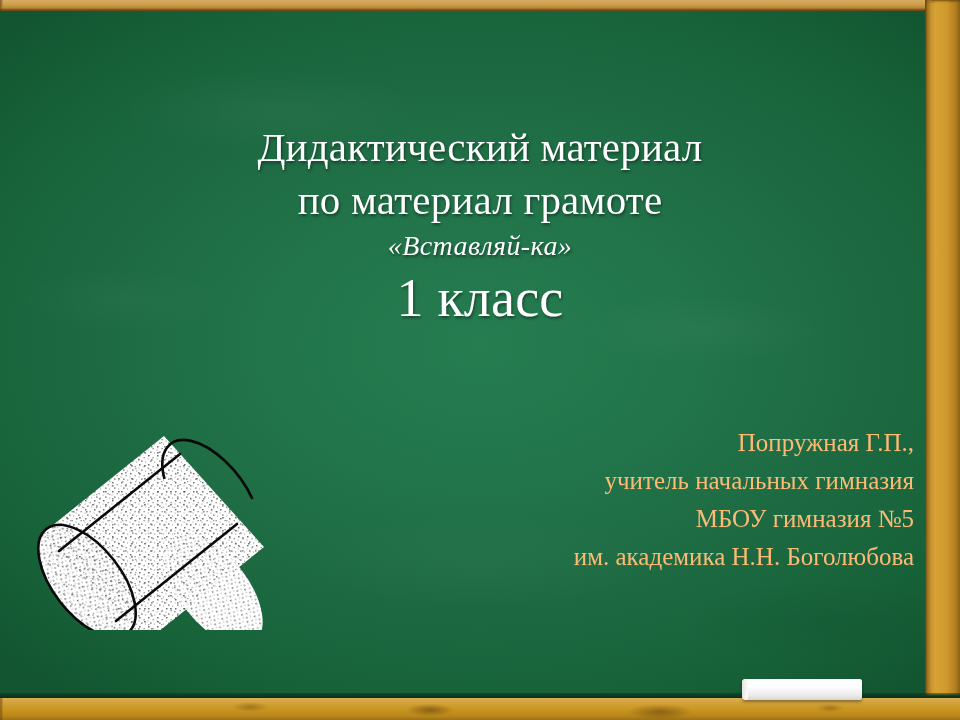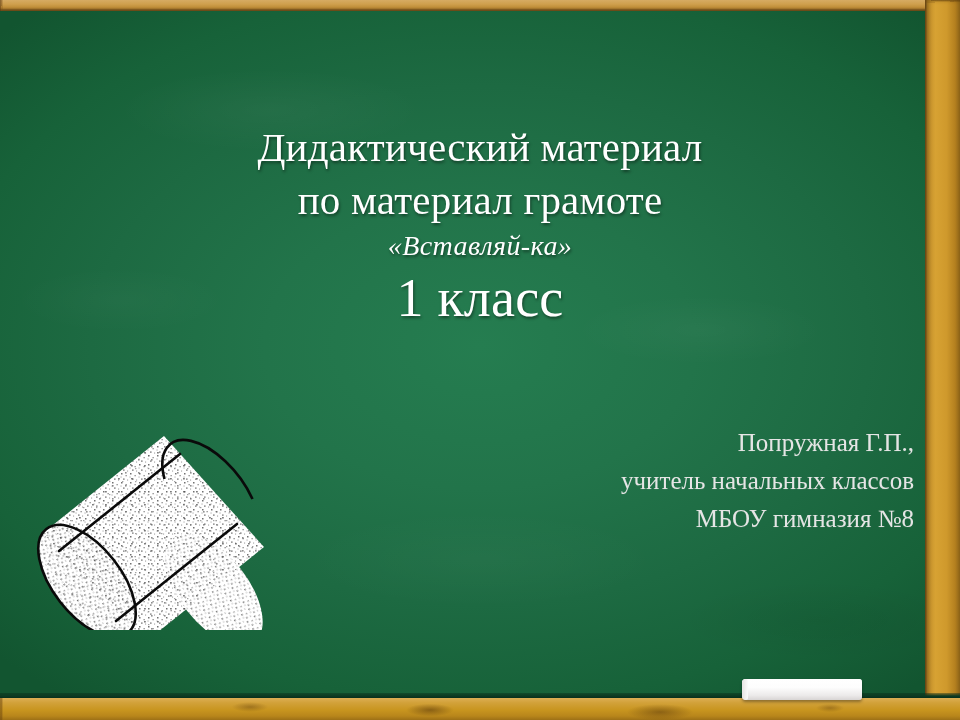--- a/index.html
+++ b/index.html
@@ -167,21 +167,21 @@
     margin-bottom: 0;
   }
 
   
   .credits-block {
     position: absolute;
     right: 46px;
     top: 424px;
     width: 520px;
     text-align: right;
-    color: #e5e5e5;
+    color: #fdba74;
     text-shadow: 0 1px 1px rgba(255,255,255,0.06);
   }
   .credit-line {
     font-size: 25px;
     line-height: 38px;
     white-space: nowrap;
   }
 
   
   .cylinder-figure {
@@ -281,17 +281,18 @@
 
   <div class="title-block">
     <div class="title-line">Дидактический материал</div>
     <div class="title-line">по материал грамоте</div>
     <div class="title-line italic">«Вставляй-ка»</div>
     <div class="title-line grade">1 класс</div>
   </div>
 
   <div class="credits-block">
     <div class="credit-line">Попружная Г.П.,</div>
-    <div class="credit-line">учитель начальных классов</div>
-    <div class="credit-line">МБОУ гимназия №8</div>
+    <div class="credit-line">учитель начальных гимназия</div>
+    <div class="credit-line">МБОУ гимназия №5</div>
+    <div class="credit-line">им. академика Н.Н. Боголюбова</div>
   </div>
 
 </div>
 
 </body></html>

